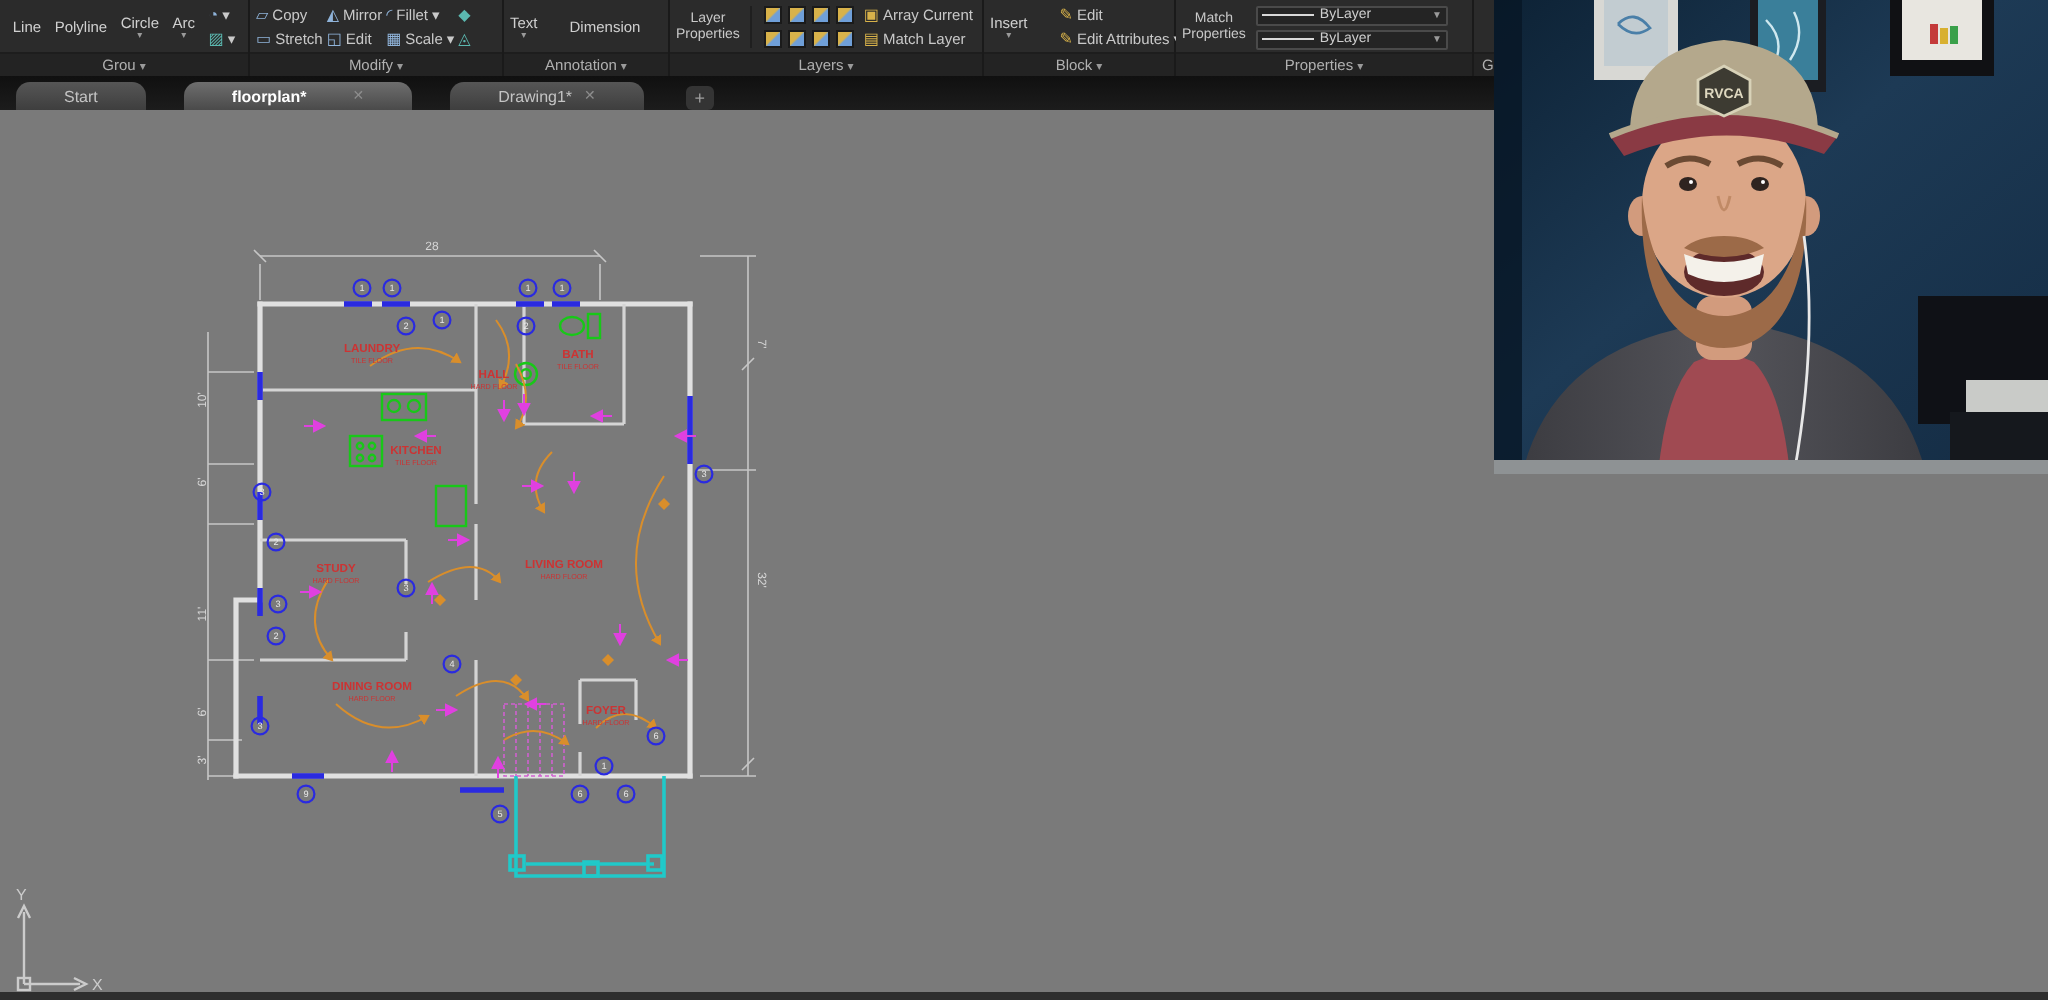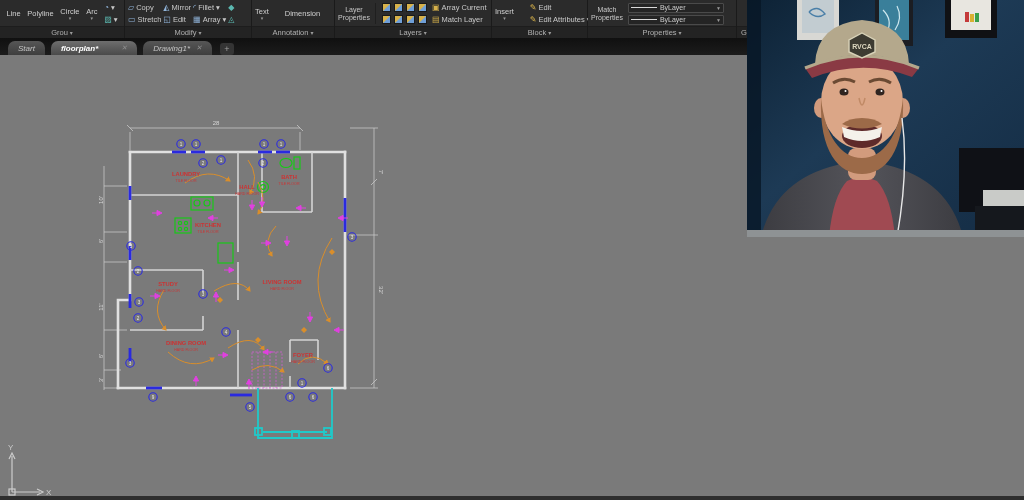--- a/index.html
+++ b/index.html
@@ -36,23 +36,23 @@
   }
   .combo .sample{flex:0 0 26px;height:1px;background:#d8d8d8;}
   .combo .cda{margin-left:auto;font-size:5px;color:#9a9a9a;}
   .twoline{font-size:7px;line-height:8px;text-align:center;white-space:pre-line;}
   
   .tabbar{
     position:absolute;top:38px;left:0;width:1024px;height:17px;z-index:2;
     background:linear-gradient(#101010,#1c1c1c);display:flex;align-items:flex-end;padding-left:8px;box-sizing:border-box;
   }
   .tab{
-    height:14px;margin-right:6px;padding:0 10px;border-radius:7px 7px 0 0;
+    height:14px;margin-right:19px;padding:0 24px;border-radius:7px 7px 0 0;
     background:linear-gradient(#565656,#3e3e3e);color:#c4c4c4;font-size:8px;
-    display:flex;align-items:center;gap:6px;cursor:default;font-style:italic;
+    display:flex;align-items:center;gap:6px;cursor:default;
   }
   .tab.active{background:linear-gradient(#6e6e6e,#4a4a4a);color:#ffffff;font-weight:bold;gap:23px;}
   .tab .close{font-size:7px;color:#8d8d8d;font-weight:normal;}
   .newtab{
     width:14px;height:12px;border-radius:3px;background:#343434;color:#9f9f9f;
     font-size:9px;line-height:12px;text-align:center;margin-left:2px;
   }
   
   #fp{position:absolute;top:0;left:0;z-index:1;pointer-events:none;}
   .wall{stroke:#e0e0e0;stroke-width:2.6;fill:none;stroke-linecap:square;}
@@ -134,21 +134,21 @@
           </span>
       </span>
       <span class="col">
         <span class="mi">
             <i class="ic">◜</i>
             <span>Fillet</span>
             <span class="da">▾</span>
           </span>
         <span class="mi">
             <i class="ic">▦</i>
-            <span>Array</span>
+            <span>Scale</span>
             <span class="da">▾</span>
           </span>
       </span>
       <span class="col">
         <span class="mi">
             <i class="ic teal">◆</i>
           </span>
         <span class="mi">
             <i class="ic teal">◬</i>
           </span>

